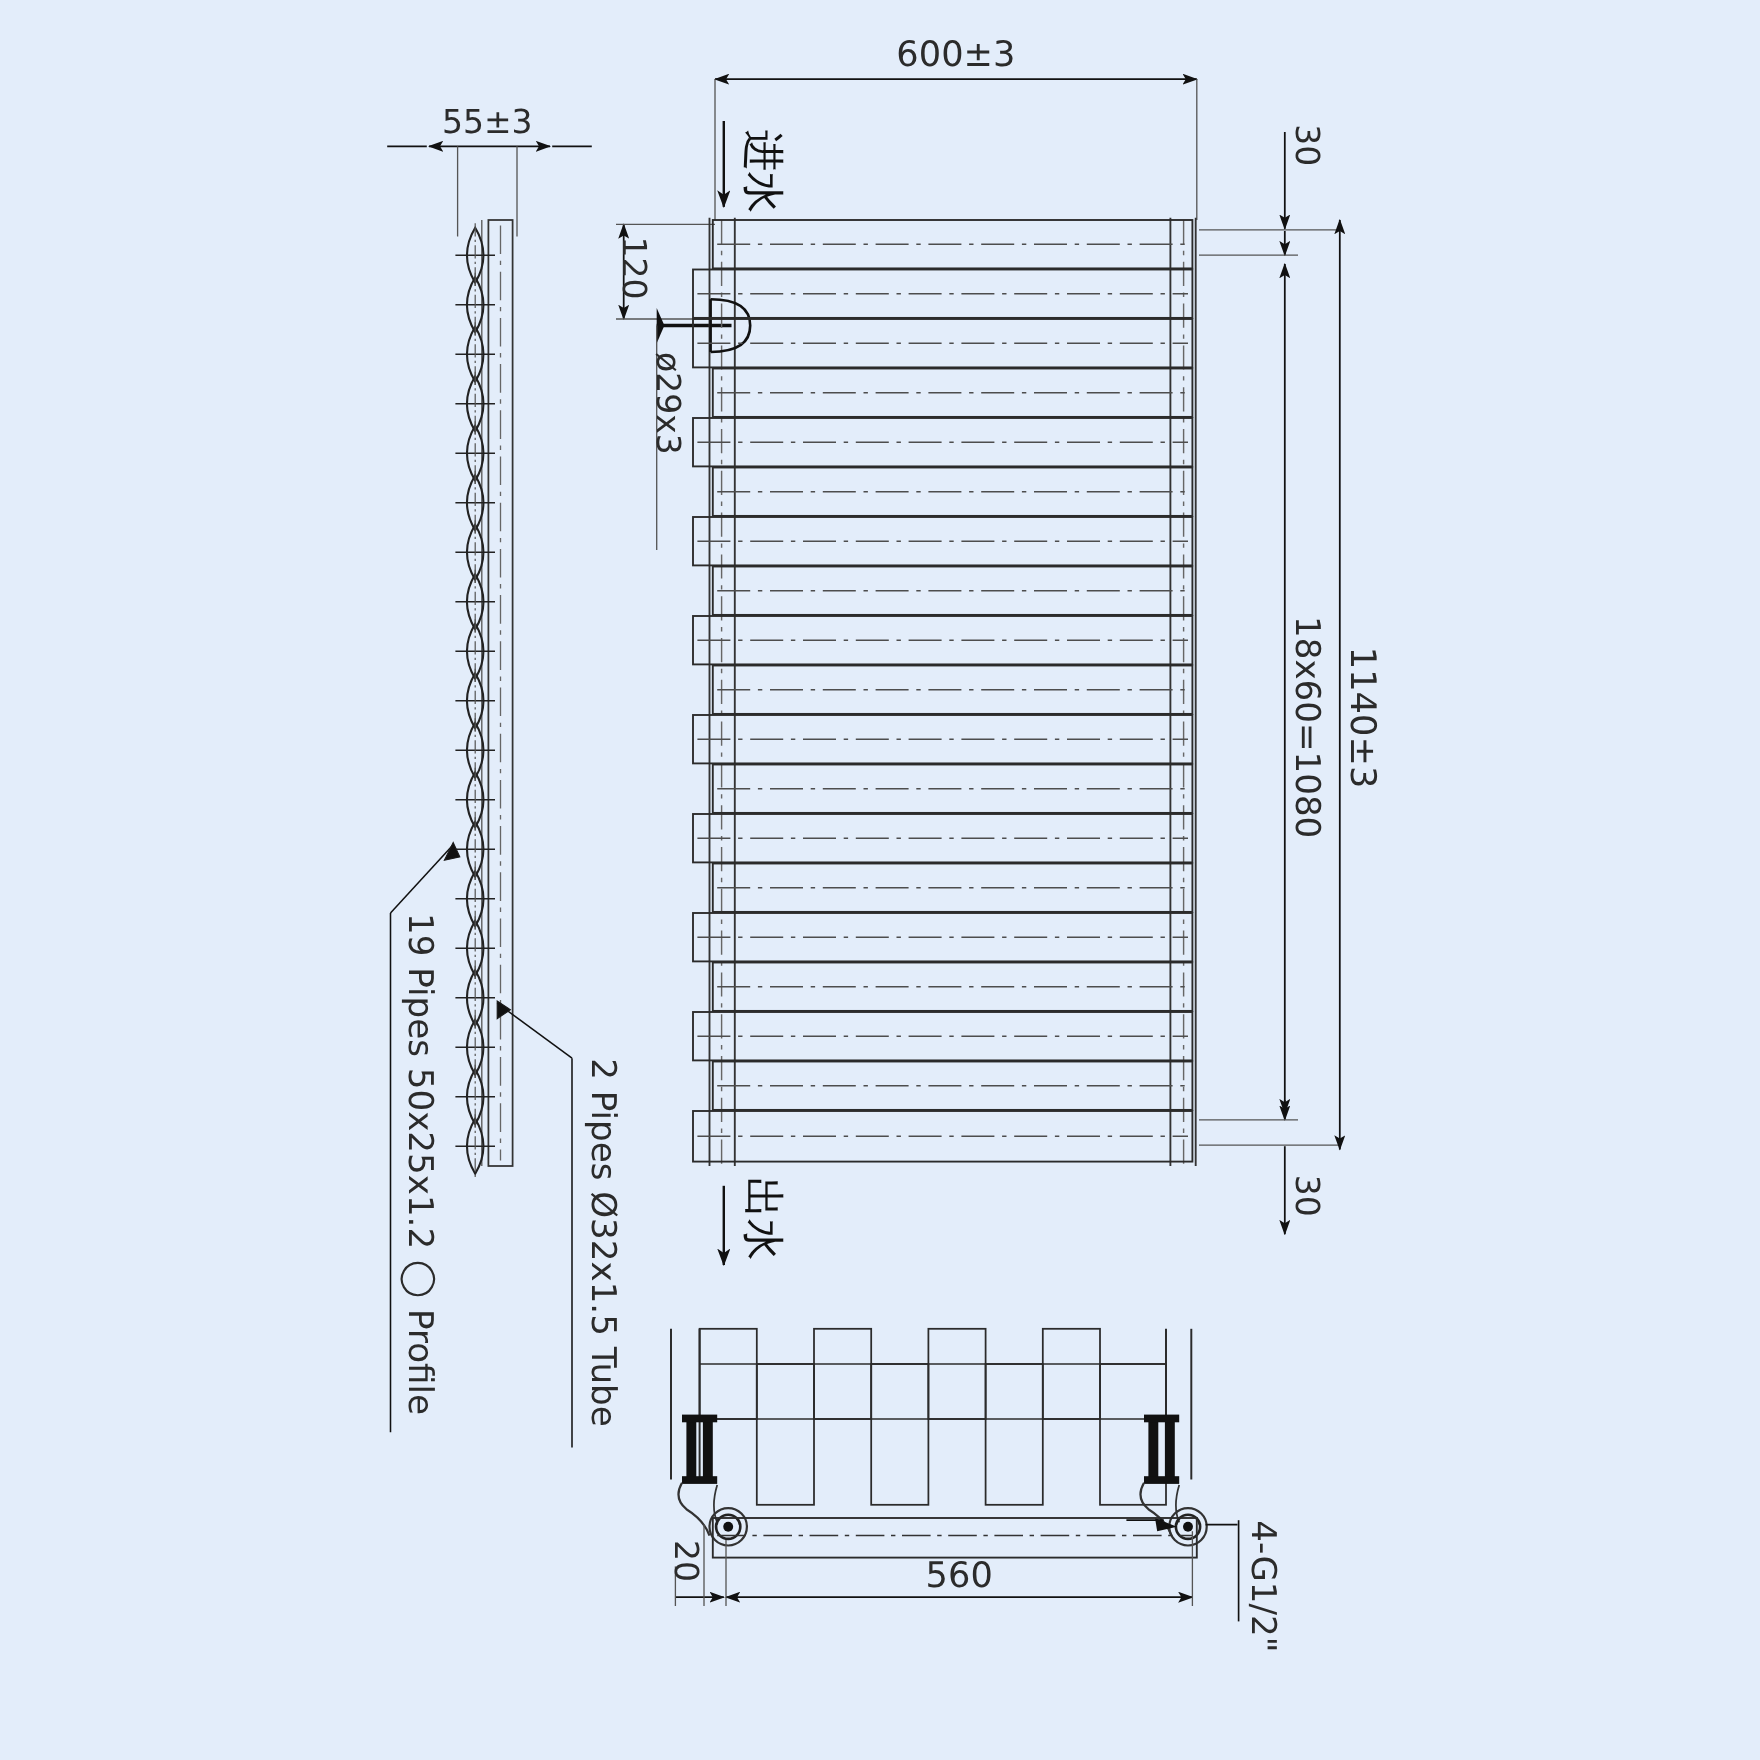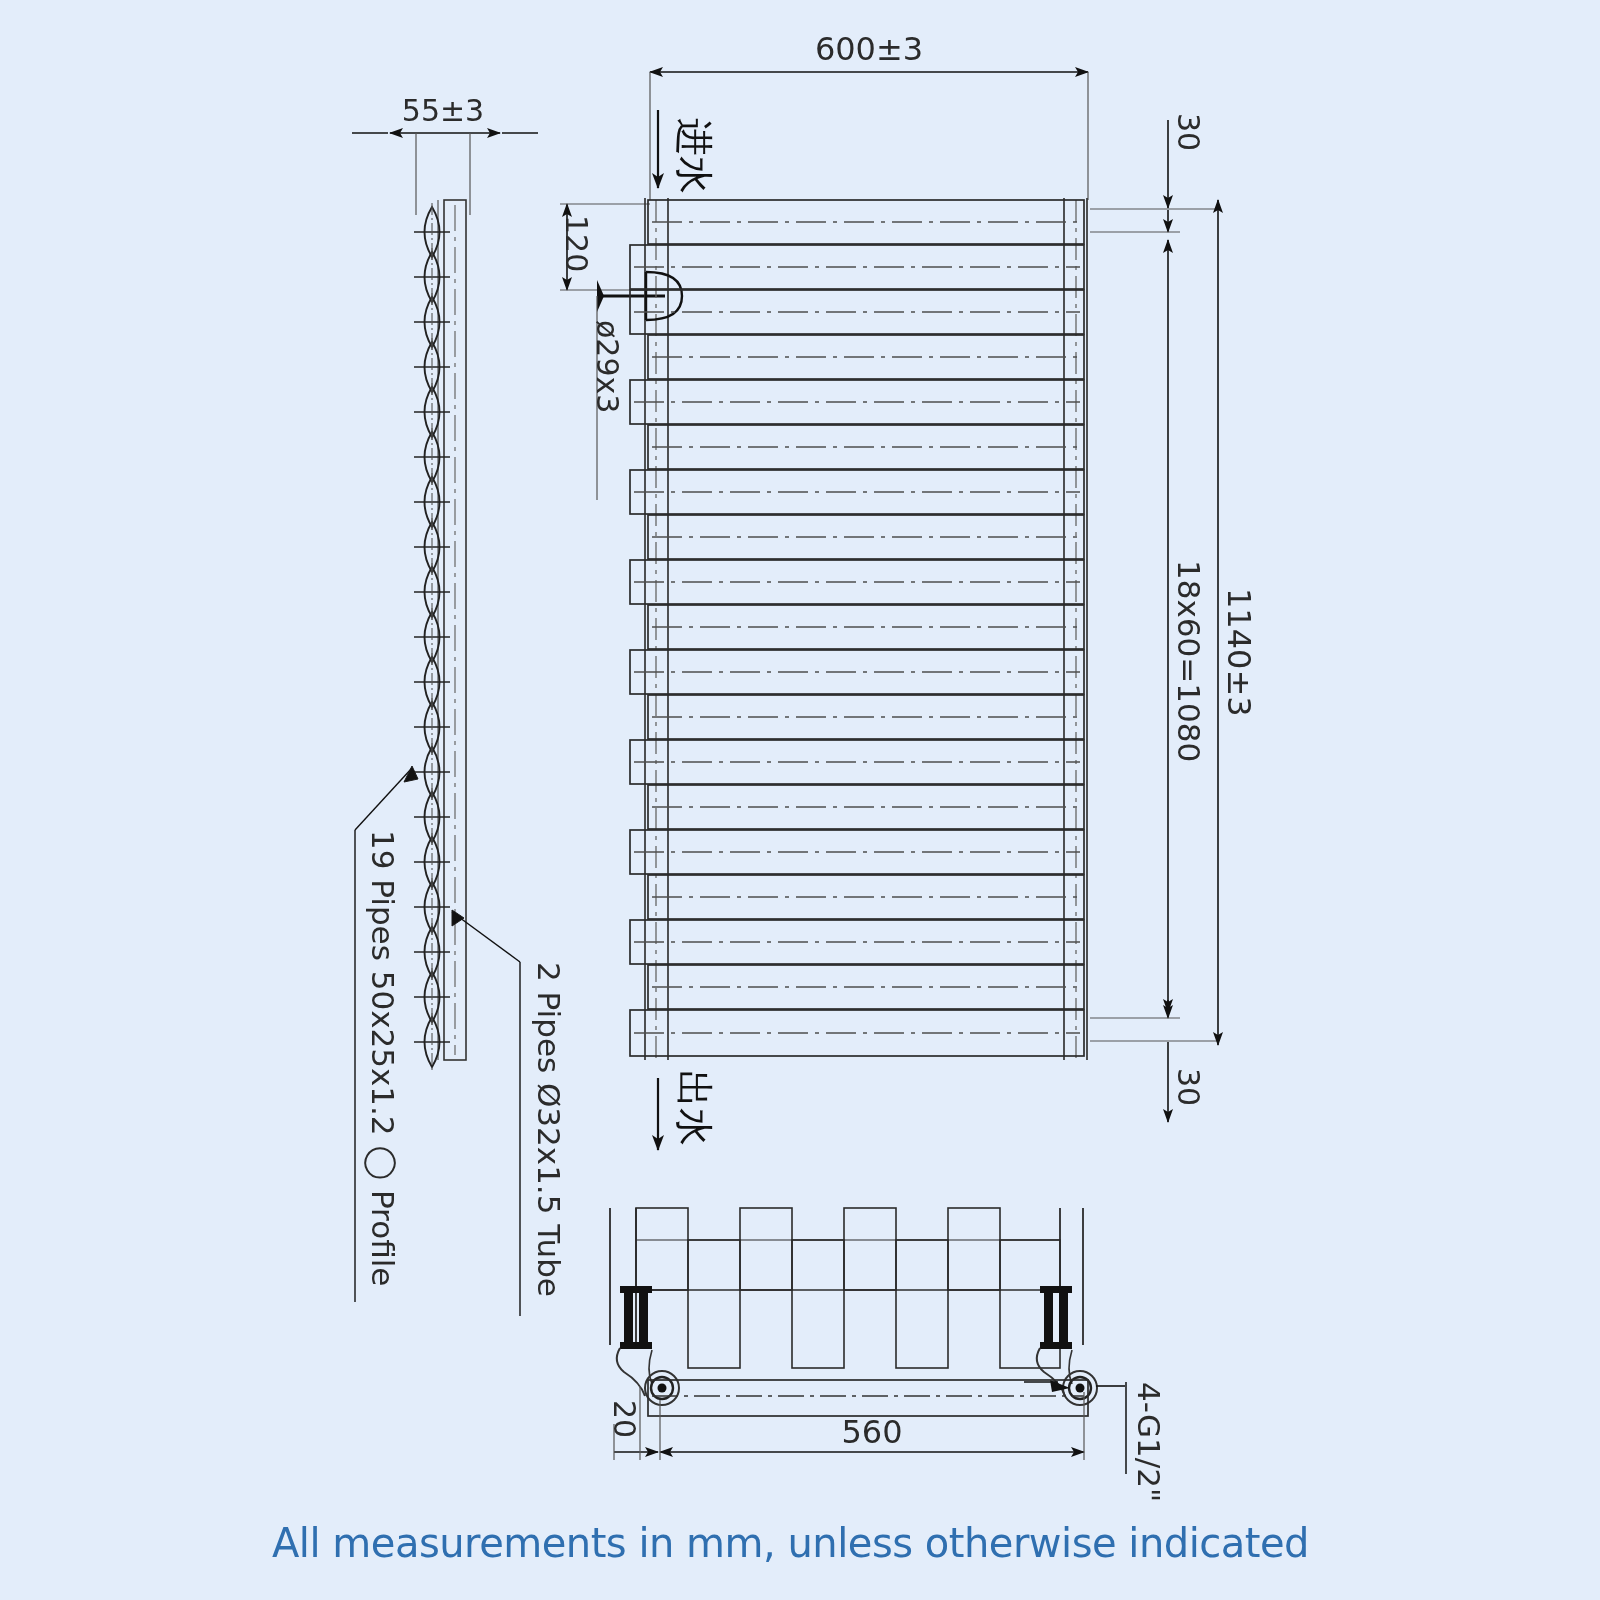--- a/index.html
+++ b/index.html
@@ -421,14 +421,13 @@
 
     <text x="872" y="1443" font-size="32" text-anchor="middle">560</text>
 
     <text x="614" y="1400" font-size="30" transform="rotate(90 614 1400)" text-anchor="start">20</text>
 
     <text x="1138" y="1382" font-size="31" transform="rotate(90 1138 1382)" text-anchor="start">4-G1/2"</text>
   </g>
 
 </svg>
 
-<div class="cap">All measurements in mm, unless otherwise indicated</div>
 </div>
 
 </body></html>

